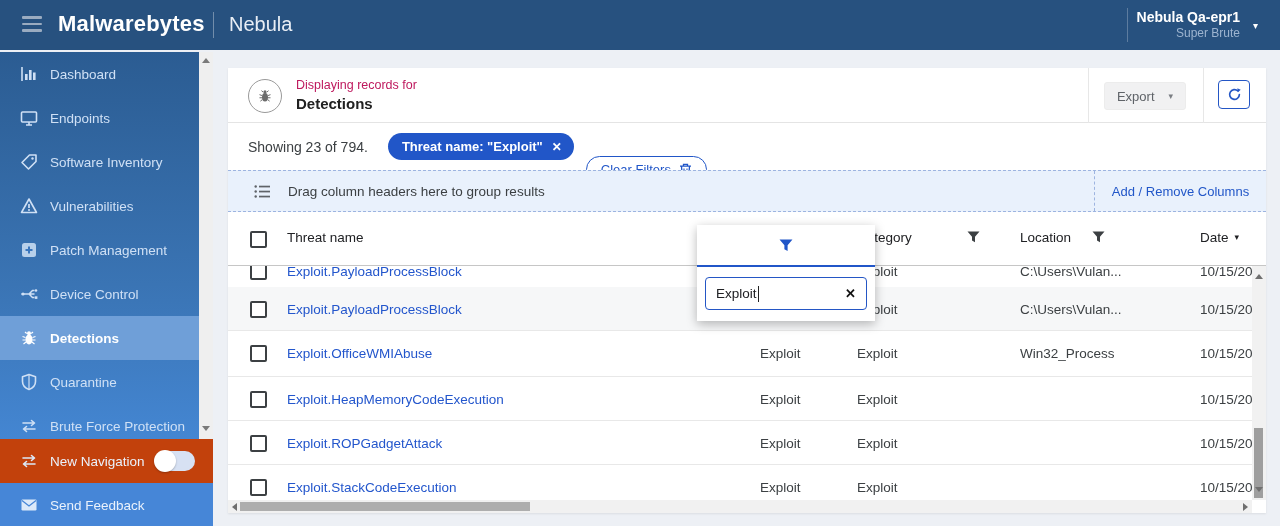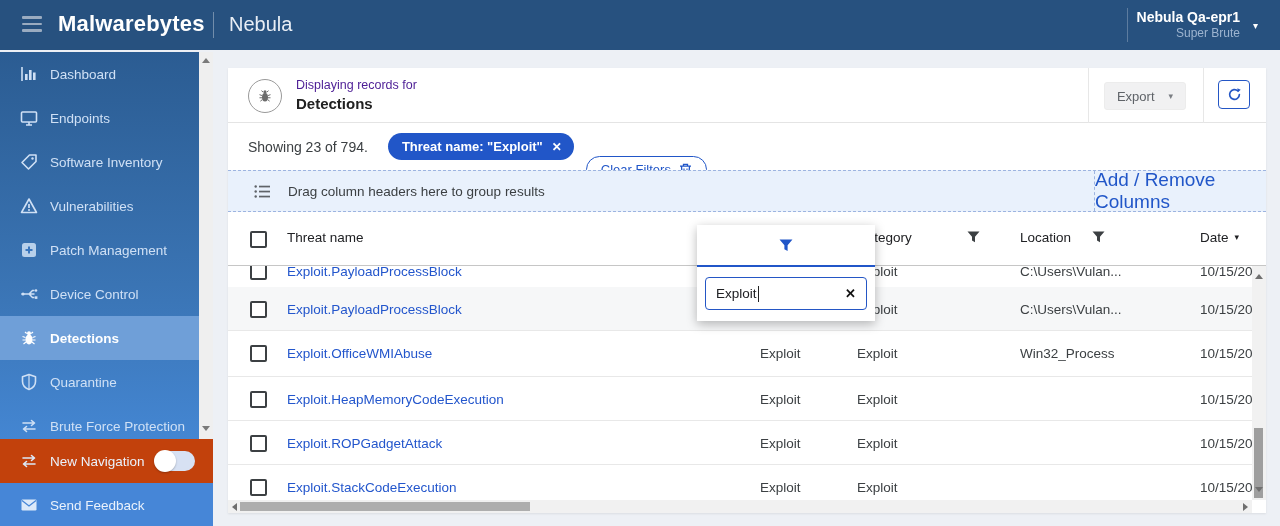--- a/index.html
+++ b/index.html
@@ -40,21 +40,21 @@
   .toggle .knob { position:absolute; left:-1px; top:-1px; width:22px; height:22px; background:#ffffff; border-radius:50%;
                   box-shadow:0 1px 2px rgba(0,0,0,.25); }
 
   
   .card { position:absolute; left:228px; top:68px; width:1038px; height:445px; background:#ffffff;
           box-shadow:0 1px 2px rgba(0,0,0,.08); z-index:10; }
 
   .card-header { position:absolute; left:0; top:0; width:1038px; height:55px; border-bottom:1px solid #e4e4e4; }
   .bug-circle { position:absolute; left:20px; top:11px; width:34px; height:34px; border:1.5px solid #9a9a9a;
                 border-radius:50%; display:flex; align-items:center; justify-content:center; color:#6b6b6b; }
-  .hdr-sub { position:absolute; left:68px; top:10px; font-size:12.5px; color:#4c1d95; }
+  .hdr-sub { position:absolute; left:68px; top:10px; font-size:12.5px; color:#be185d; }
   .hdr-title { position:absolute; left:68px; top:27px; font-size:15px; font-weight:bold; color:#212121; }
   .hdr-div1 { position:absolute; left:860px; top:0; width:1px; height:55px; background:#e7e7e7; }
   .hdr-div2 { position:absolute; left:975px; top:0; width:1px; height:55px; background:#e7e7e7; }
   .export-btn { position:absolute; left:876px; top:14px; width:82px; height:28px; background:#f1f1f2; border:1px solid #ececec;
                 border-radius:3px; color:#5f6368; font-size:13px; display:flex; align-items:center; justify-content:center;
                 gap:14px; cursor:pointer; }
   .export-caret { font-size:9px; color:#7a7d82; }
   .refresh-btn { position:absolute; left:990px; top:12px; width:32px; height:29px; background:#ffffff; border:1px solid #2456c5;
                  border-radius:4px; display:flex; align-items:center; justify-content:center; cursor:pointer; color:#2456c5; }
 
@@ -63,21 +63,21 @@
   .chip { height:27px; border-radius:14px; display:flex; align-items:center; font-size:13px; cursor:pointer; }
   .chip-filter { margin-left:20px; background:#2156c8; color:#ffffff; padding:0 12px 0 14px; gap:9px; font-weight:bold; }
   .chip-x { font-size:12px; font-weight:bold; }
   .chip-clear { margin-left:12px; background:#ffffff; border:1px solid #2156c8; color:#2156c8; padding:0 14px; gap:8px;margin-top:46px; }
 
   .group-bar { position:absolute; left:0; top:102px; width:1038px; height:42px; background:#e9f1fc;
                border-top:1px dashed #9db4e0; border-bottom:1px dashed #9db4e0; }
   .group-icon { position:absolute; left:26px; top:13px; color:#5f6368; }
   .group-text { position:absolute; left:60px; top:13px; font-size:13.5px; color:#3c4043; }
   .addremove { position:absolute; left:866px; top:0; width:172px; height:40px; border-left:1px dashed #9db4e0;
-               display:flex; align-items:center; justify-content:center; color:#2156c8; font-size:19px; cursor:pointer; }
+               display:flex; align-items:center; justify-content:center; color:#2156c8; font-size:13px; cursor:pointer; }
 
   
   .thead { position:absolute; left:0; top:144px; width:1038px; height:54px; background:#ffffff; border-bottom:1px solid #c6c6c6; z-index:2; }
   .th-label { position:absolute; top:18px; font-size:13.5px; font-weight:normal; color:#202124; cursor:pointer; }
   .checkbox { position:absolute; width:17px; height:17px; border:2px solid #3c4043; border-radius:2px; background:#fff; cursor:pointer; }
   .thead .checkbox { left:22px; top:19px; }
   .funnel { position:absolute; top:19px; cursor:pointer; color:#3c4043; }
   .sort-caret { font-size:9px; color:#202124; margin-left:6px; vertical-align:2px; }
 
   .tbody { position:absolute; left:0; top:198px; width:1038px; height:234px; overflow:hidden; background:#fff; }

